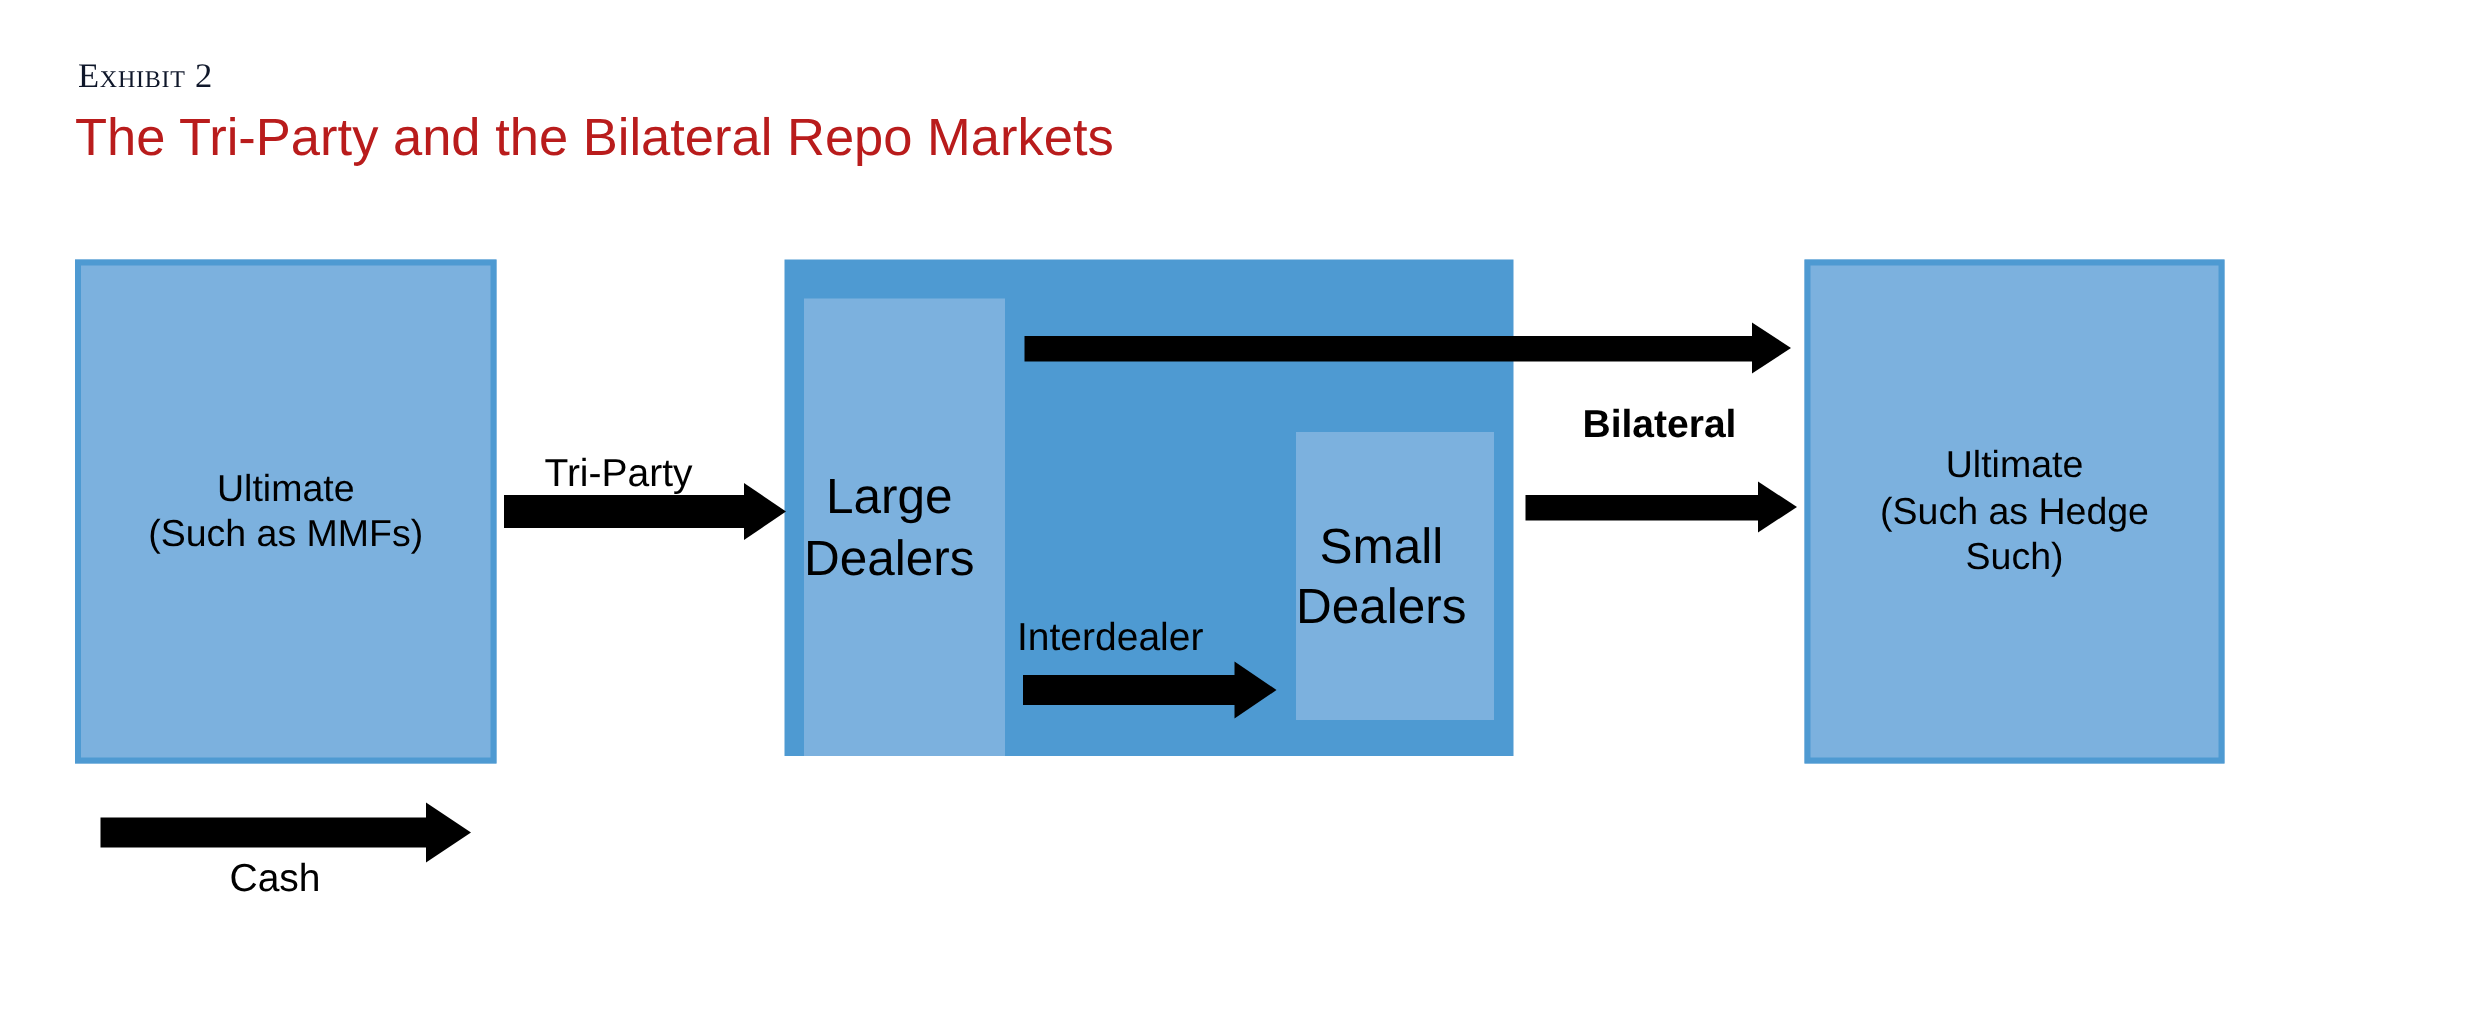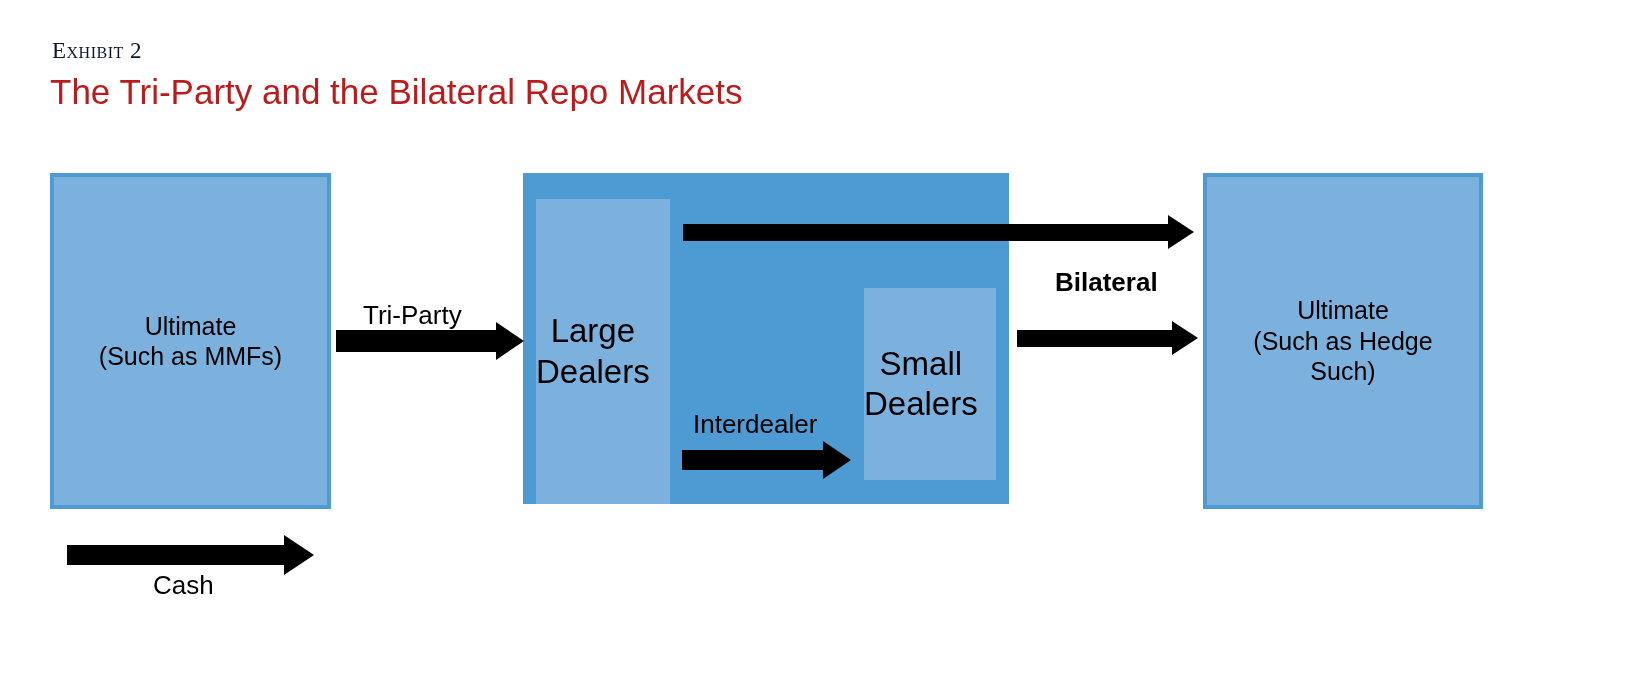--- a/index.html
+++ b/index.html
@@ -107,21 +107,21 @@
   
   .edge-label {
     position: absolute;
     font-size: 26px;
     color: #000000;
     white-space: nowrap;
   }
 
   #label-triparty   { left: 363px;  top: 300px; }
   #label-bilateral  { left: 1055px; top: 267px; font-weight: bold; }
-  #label-interdealer{ left: 693px;  top: 409px; }
+  #label-interdealer{ left: 678px;  top: 409px; }
   #label-cash       { left: 153px;  top: 570px; }
 </style>
 </head>
 <body>
 
 <div id="canvas">
 
   <div class="exhibit-label">Exhibit 2</div>
 
   <div class="exhibit-title">The Tri-Party and the Bilateral Repo Markets</div>

